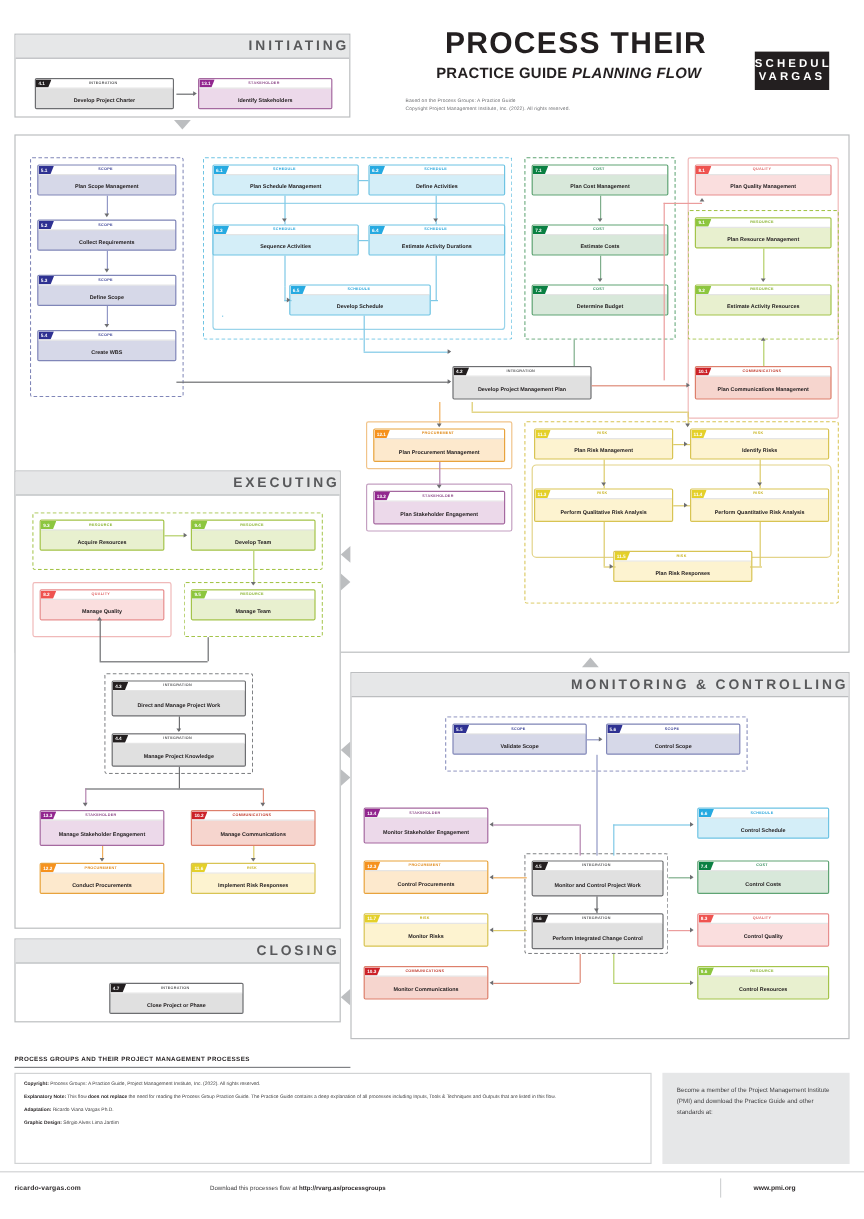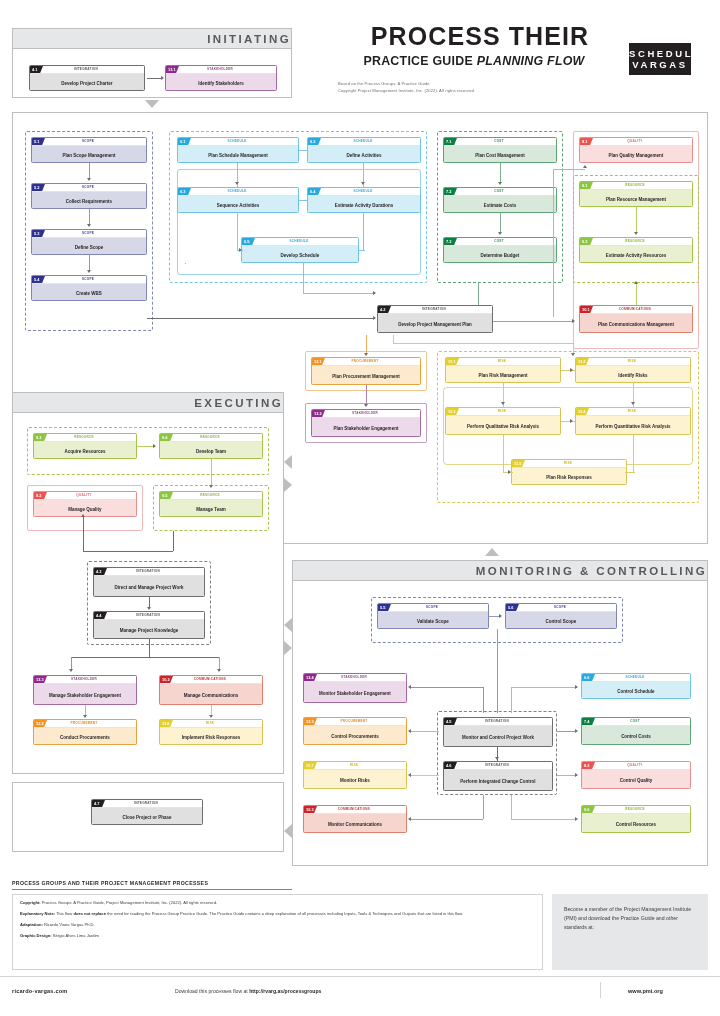--- a/index.html
+++ b/index.html
@@ -662,20 +662,23 @@
       <div class="ln h com" style="left:118px;top:238px;width:72px;"></div>
       <div class="ln v com" style="left:190px;top:214px;height:24px;"></div>
       <div class="arw l" style="left:115px;top:236px;"></div>
       <div class="ln h res" style="left:218px;top:238px;width:66px;"></div>
       <div class="ln v res" style="left:218px;top:214px;height:24px;"></div>
       <div class="arw r" style="left:282px;top:236px;"></div>
     </div>
   </div>
 
   <div class="group" style="left:12px;top:782px;width:272px;height:70px;">
+    <div class="group-hd">
+        <span>CLOSING</span>
+      </div>
     <div class="group-body">
       <div class="proc ka-integration" style="left:78px;top:16px;width:112px;height:26px;">
         <div class="bar">
             <div class="ka">INTEGRATION</div>
             <div class="num">4.7</div>
           </div>
         <div class="nm" style="height:19px;">Close Project or Phase</div>
       </div>
     </div>
   </div>

